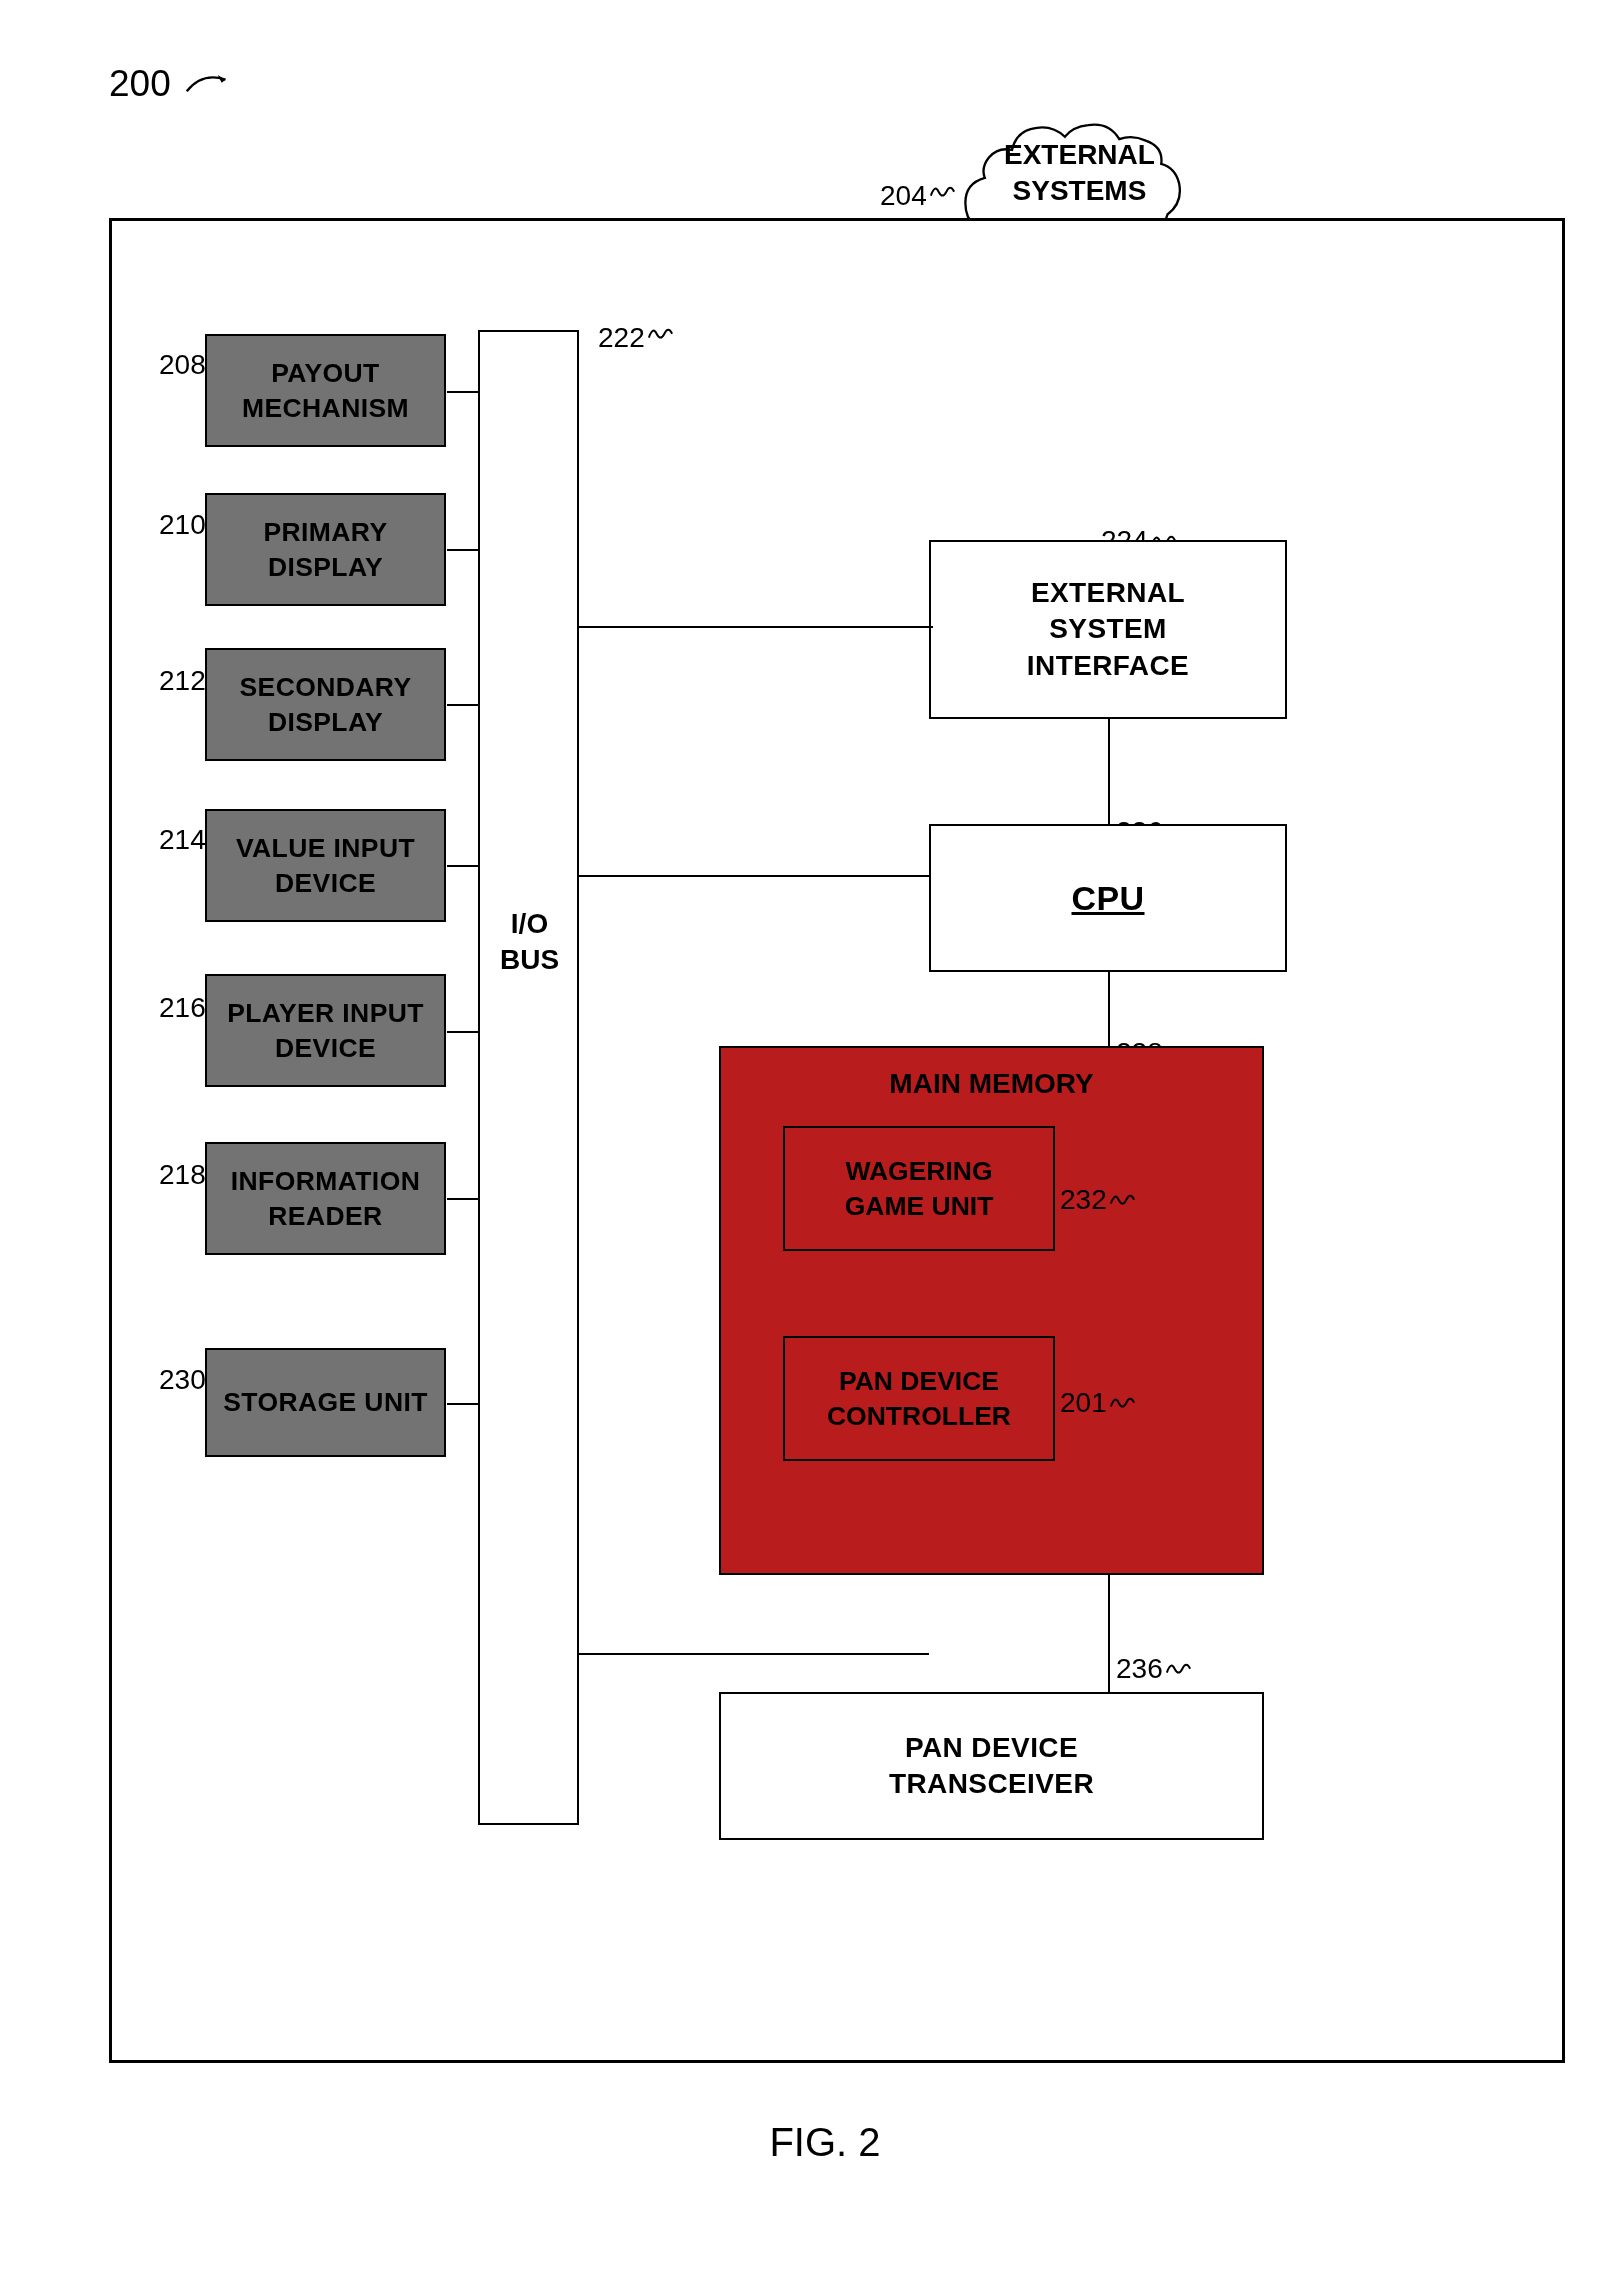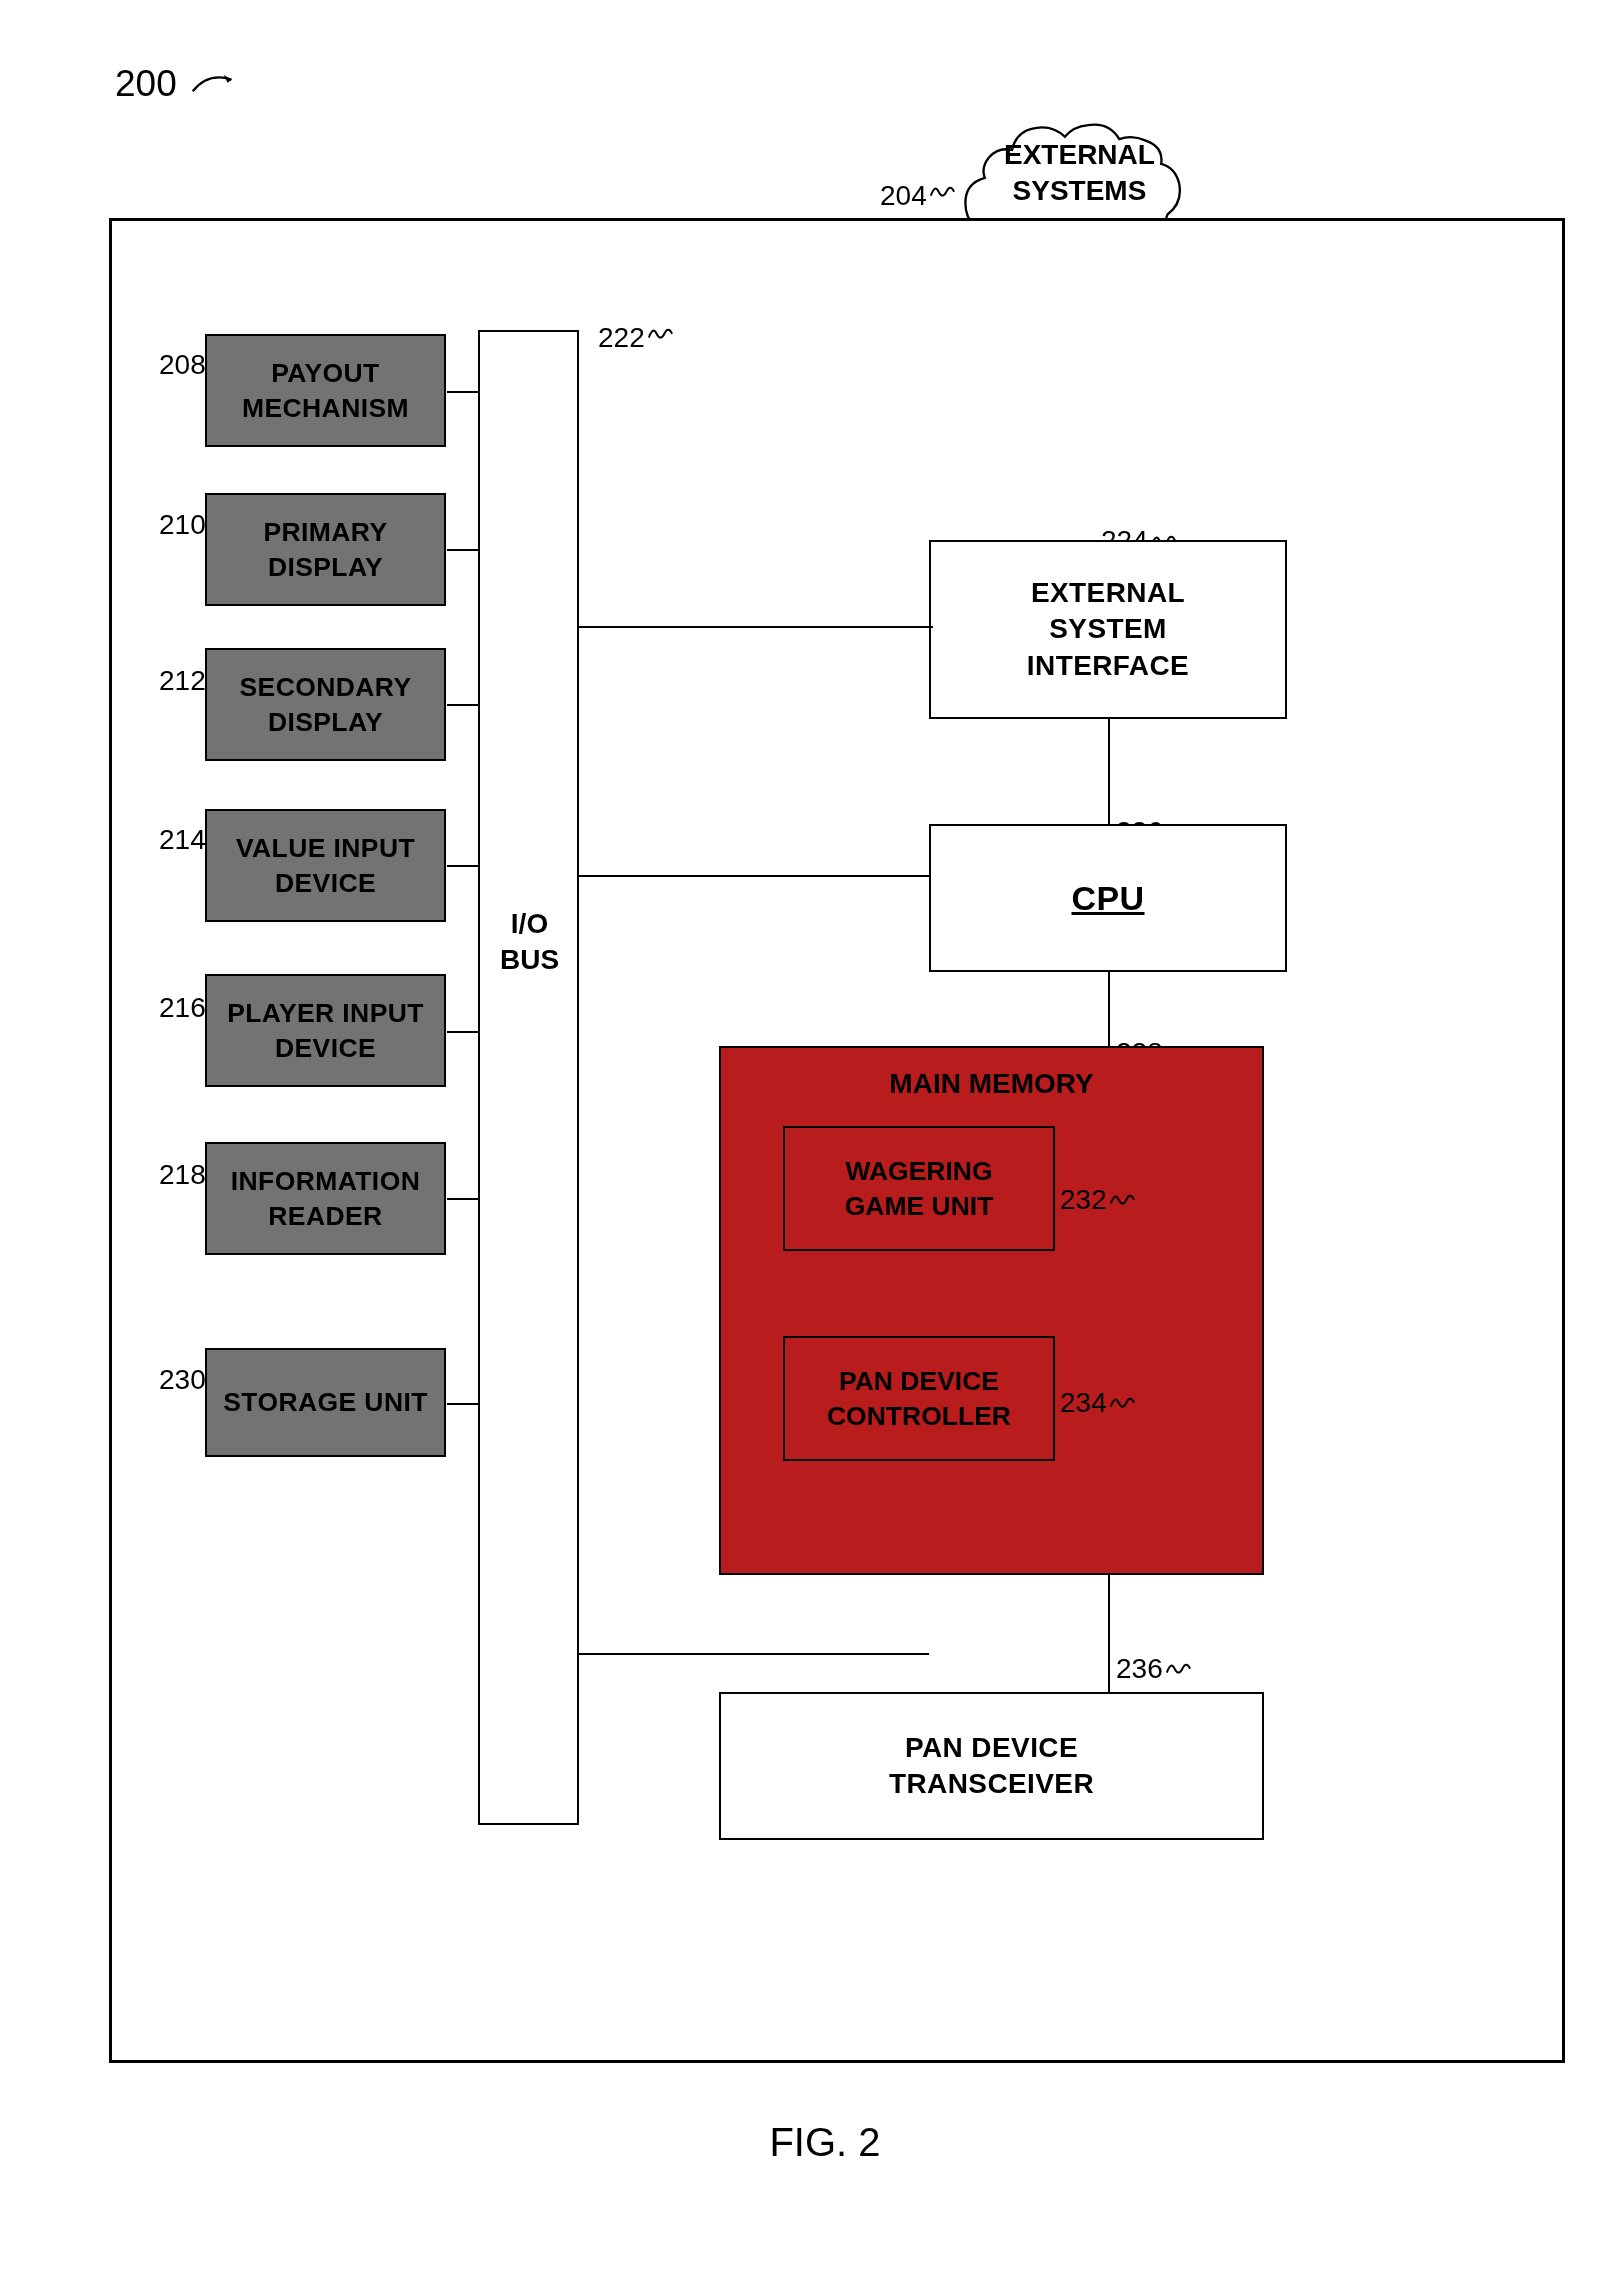--- a/index.html
+++ b/index.html
@@ -59,21 +59,21 @@
       font-weight: bold;
       letter-spacing: 0.4px;
       line-height: 1.3;
     }
   </style>
 </head>
 <body>
 
 <div class="diagram-container">
 
-  <div style="position:absolute; top:15.6px; left:47px; display:flex; align-items:center; gap:7.8px;margin-left:6px;">
+  <div style="position:absolute; top:15.6px; left:47px; display:flex; align-items:center; gap:7.8px;">
     <span style="font-size:37px;">200</span>
     <svg width="62" height="39" viewBox="0 0 80 50">
       <path d="M10,35 Q30,10 60,20" stroke="#000" stroke-width="3" fill="none"></path>
       <polygon points="60,20 50,14 55,24" fill="#000"></polygon>
     </svg>
   </div>
 
   <div style="position:absolute; top:47px; left:880px;">
     
     <div style="position:absolute; top:86px; left:-62px; font-size:28px; display:flex; align-items:flex-start;">
@@ -210,21 +210,21 @@
       <div style="position:absolute; top:136px; left:339px; font-size:28px; display:flex; align-items:center;">
         <span>232</span>
         <svg width="31" height="23.4" viewBox="0 0 40 30">
           <path d="M5,20 Q10,5 15,15 Q20,25 25,15 Q30,5 35,15" stroke="#000" stroke-width="2.5" fill="none"></path>
         </svg>
       </div>
 
       <div style="position:absolute; top:288px; left:62px; width:272px; height:125px; border:2.3px solid #000; display:flex; align-items:center; justify-content:center; text-align:center; font-size:26.5px; font-weight:bold; line-height:1.3;">PAN DEVICE<br>CONTROLLER</div>
 
       <div style="position:absolute; top:339px; left:339px; font-size:28px; display:flex; align-items:center;">
-        <span>234</span>
+        <span>201</span>
         <svg width="31" height="23.4" viewBox="0 0 40 30">
           <path d="M5,20 Q10,5 15,15 Q20,25 25,15 Q30,5 35,15" stroke="#000" stroke-width="2.5" fill="none"></path>
         </svg>
       </div>
     </div>
 
     <div style="position:absolute; top:1354px; left:996px; width:2.3px; height:117px; background:#000;"></div>
 
     <div style="position:absolute; top:1432px; left:467px; height:2.3px; width:350px; background:#000;"></div>
 

